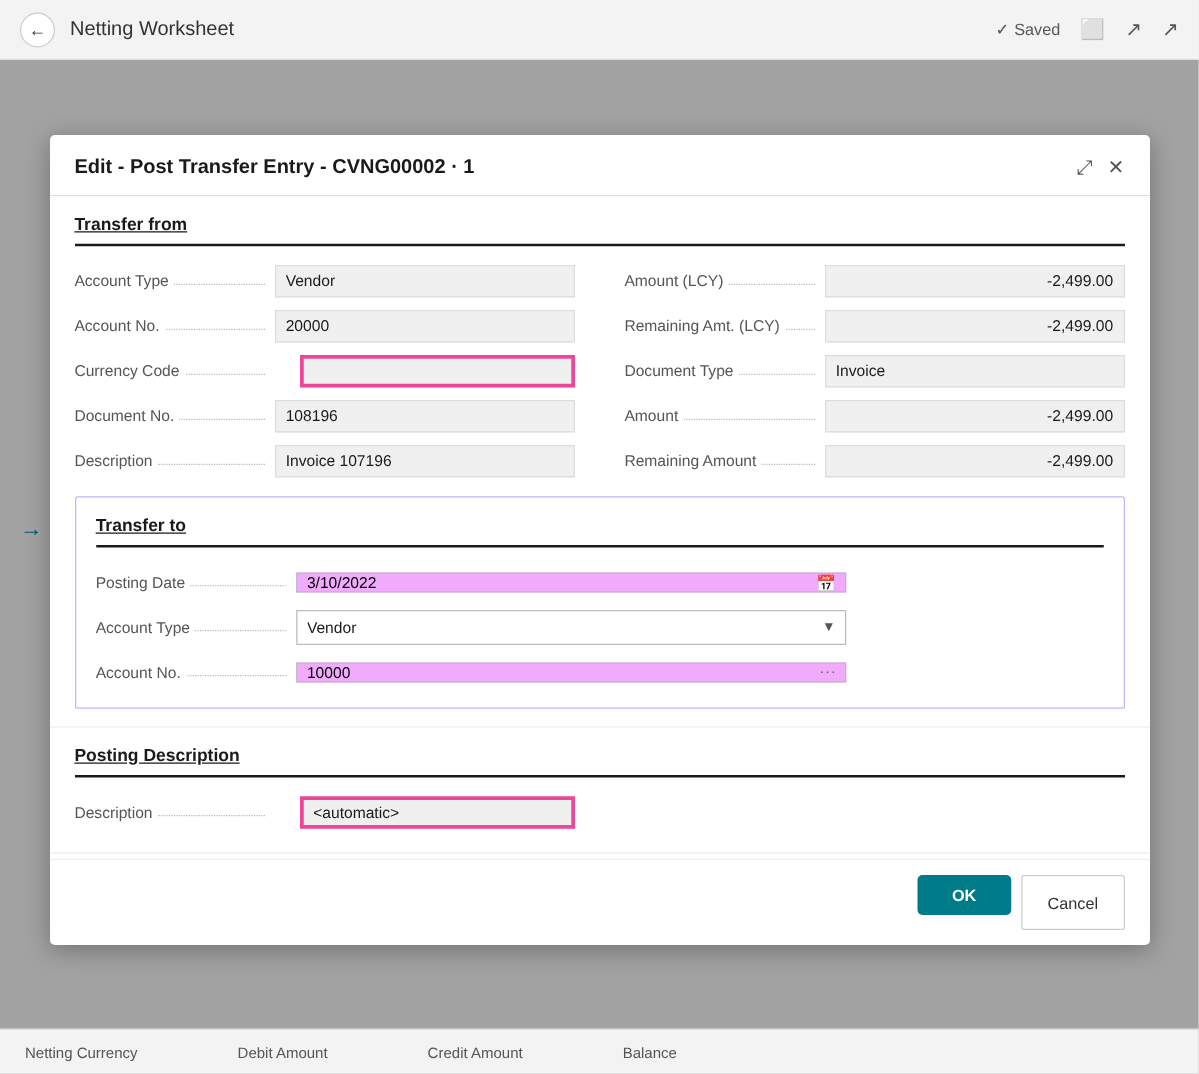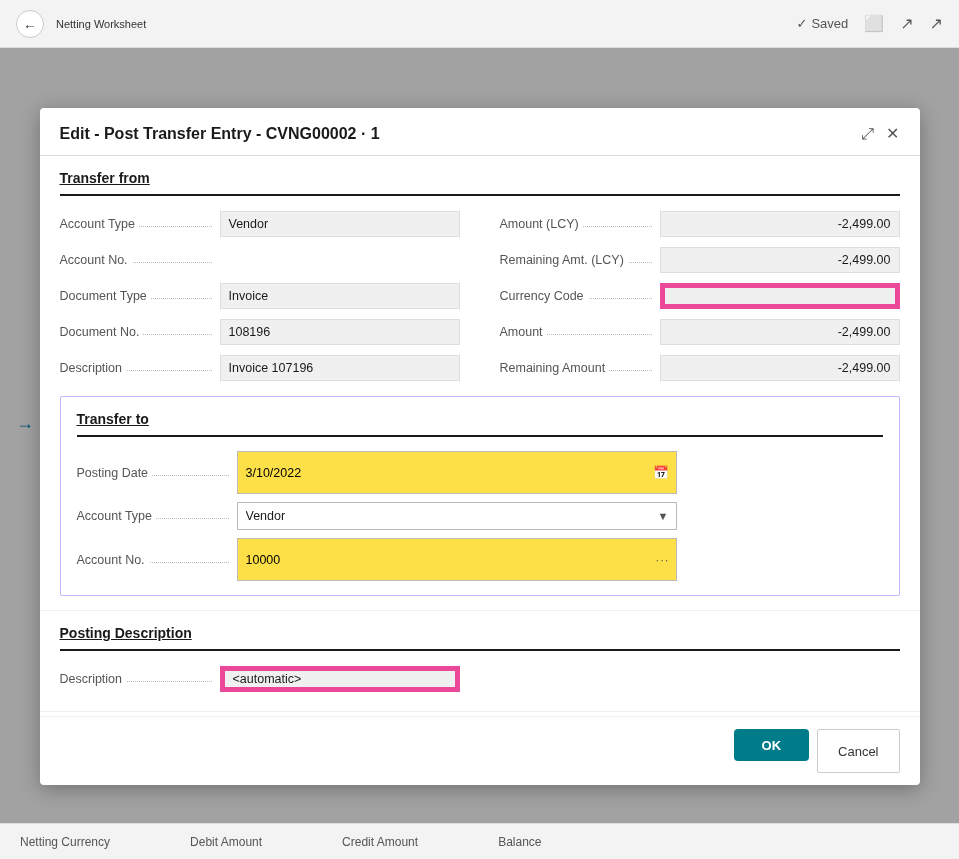--- a/index.html
+++ b/index.html
@@ -27,21 +27,21 @@
       width: 28px; height: 28px;
       border-radius: 50%;
       border: 1px solid #ccc;
       background: white;
       display: flex; align-items: center; justify-content: center;
       cursor: pointer;
       color: #333;
       font-size: 14px;
     }
     .top-bar-title {
-      font-size: 11px;
+      font-size: 16px;
       color: #333;
       font-weight: 400;
     }
     .top-bar-actions {
       margin-left: auto;
       display: flex;
       align-items: center;
       gap: 16px;
     }
     .saved-indicator {
@@ -175,40 +175,41 @@
       border: 1px solid #ddd;
       height: 26px;
       padding: 0 8px;
       font-size: 12.5px;
       color: #1a1a1a;
       display: flex;
       align-items: center;
     }
     .form-value-empty {
       background: #f0f0f0;
-      border: 5px solid #ec4899;
+      border: 3px solid #ec4899;
+      margin-left: 20px;
     }
     .form-value-right {
       justify-content: flex-end;
     }
 
     
     .transfer-to-section {
       border: 1px solid #c4b5fd;
       border-radius: 2px;
       margin: 0 20px 14px 20px;
       padding: 14px 16px;
     }
     .input-with-icon {
       display: flex;
       align-items: center;
       flex: 1;
       border: 1px solid #bbb;
-      background: #fde047;
-      height: 43px;
+      background: #f0abfc;
+      height: 16px;
       justify-content: flex-end;
     }
     .input-with-icon input, .input-inner {
       flex: 1;
       border: none;
       outline: none;
       padding: 0 8px;
       font-size: 12.5px;
       background: transparent;
       height: 100%;
@@ -355,33 +356,34 @@
             <div class="form-label"><span>Account Type</span></div>
             <div class="form-value">Vendor</div>
           </div>
           <div class="form-row">
             <div class="form-label"><span>Amount (LCY)</span></div>
             <div class="form-value form-value-right">-2,499.00</div>
           </div>
 
           <div class="form-row">
             <div class="form-label"><span>Account No.</span></div>
+            <div class="form-value">20000</div>
           </div>
           <div class="form-row">
             <div class="form-label"><span>Remaining Amt. (LCY)</span></div>
             <div class="form-value form-value-right">-2,499.00</div>
           </div>
 
           <div class="form-row">
+            <div class="form-label"><span>Currency Code</span></div>
+            <div class="form-value form-value-empty"></div>
+          </div>
+          <div class="form-row">
             <div class="form-label"><span>Document Type</span></div>
             <div class="form-value">Invoice</div>
-          </div>
-          <div class="form-row">
-            <div class="form-label"><span>Currency Code</span></div>
-            <div class="form-value form-value-empty"></div>
           </div>
 
           <div class="form-row">
             <div class="form-label"><span>Document No.</span></div>
             <div class="form-value">108196</div>
           </div>
           <div class="form-row">
             <div class="form-label"><span>Amount</span></div>
             <div class="form-value form-value-right">-2,499.00</div>
           </div>

